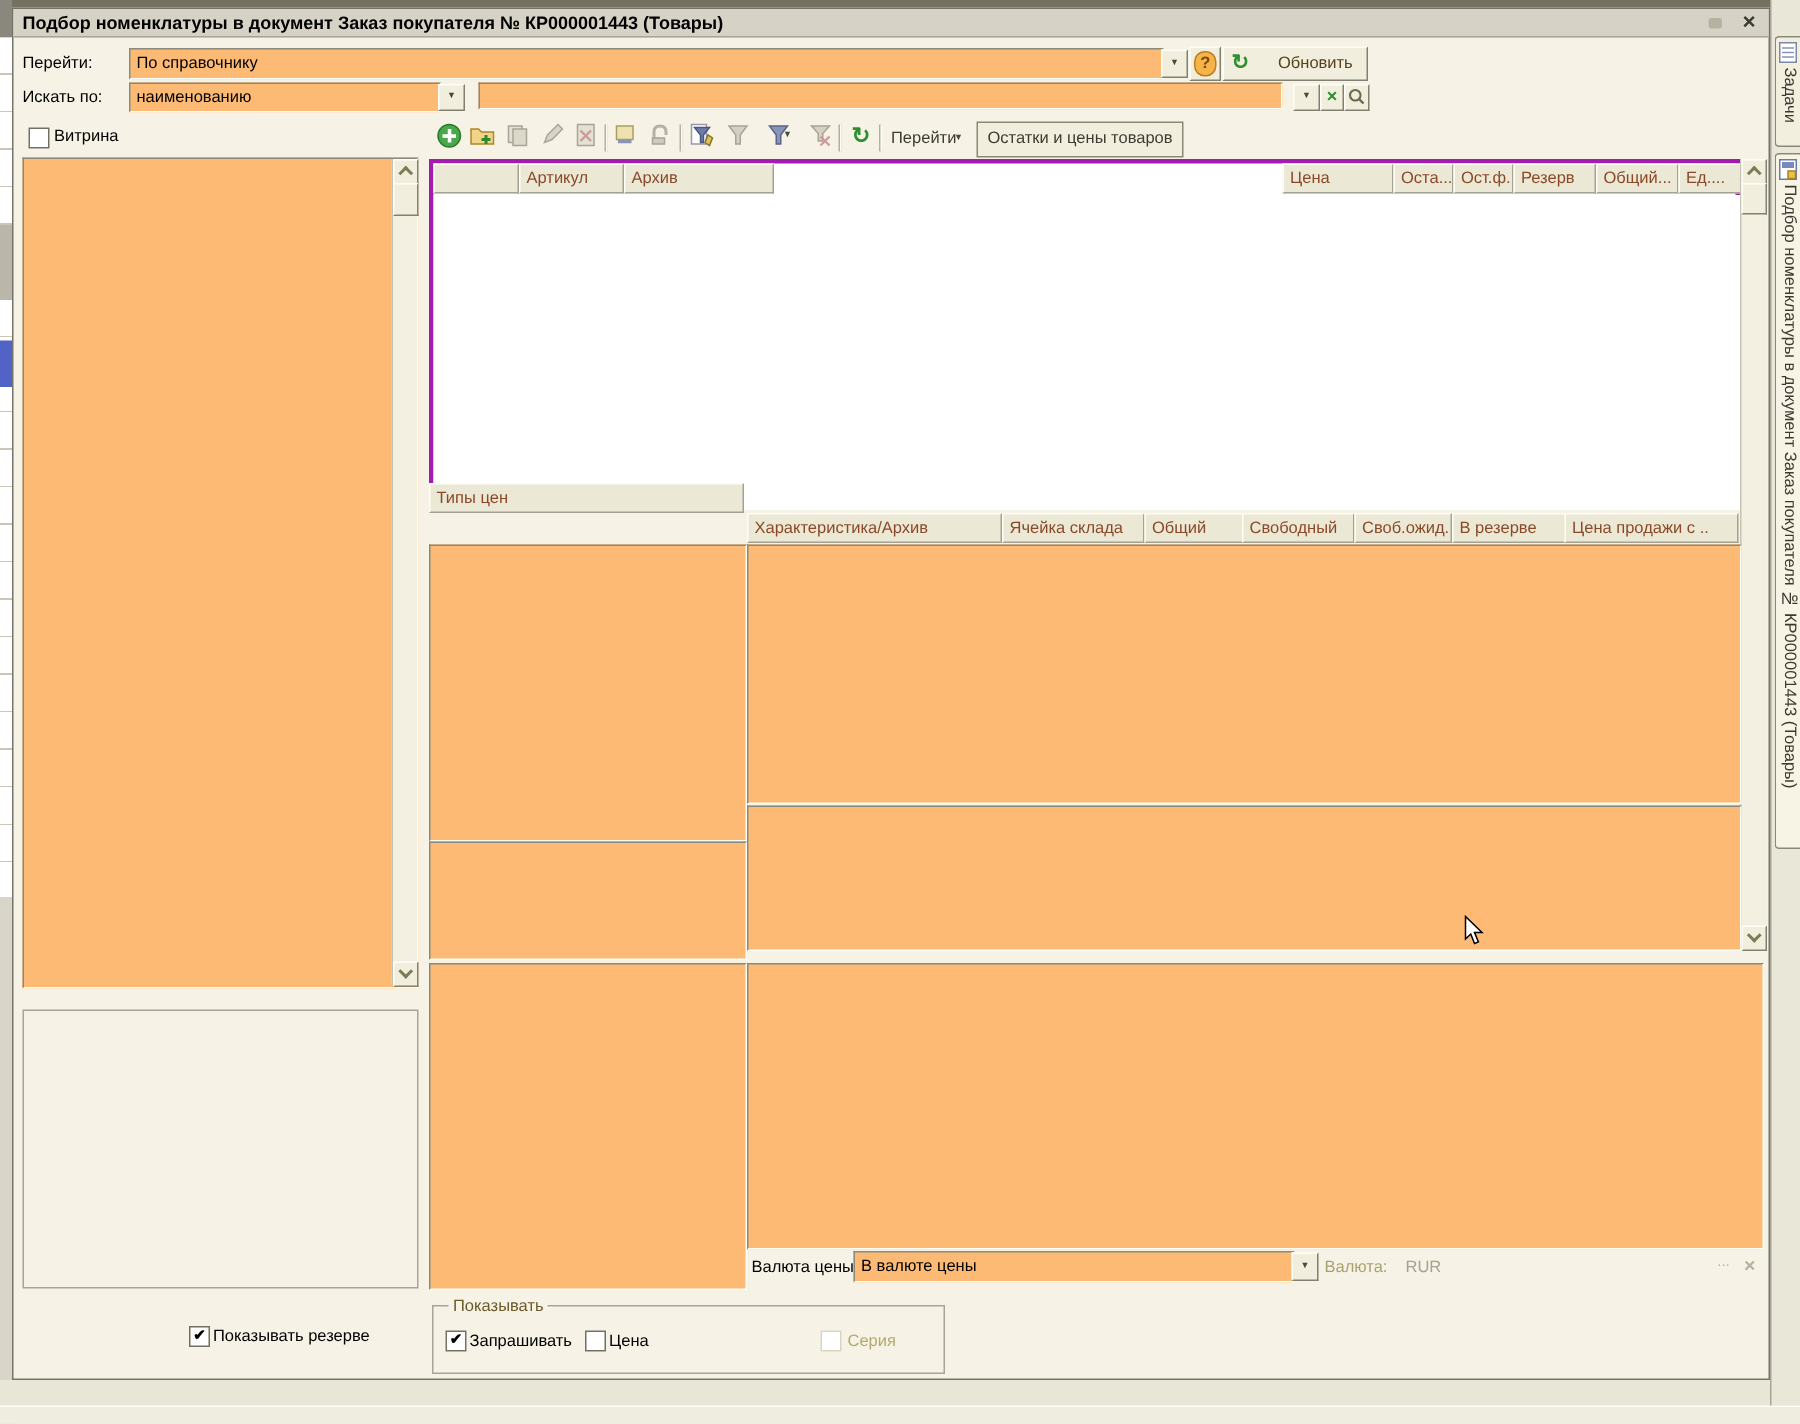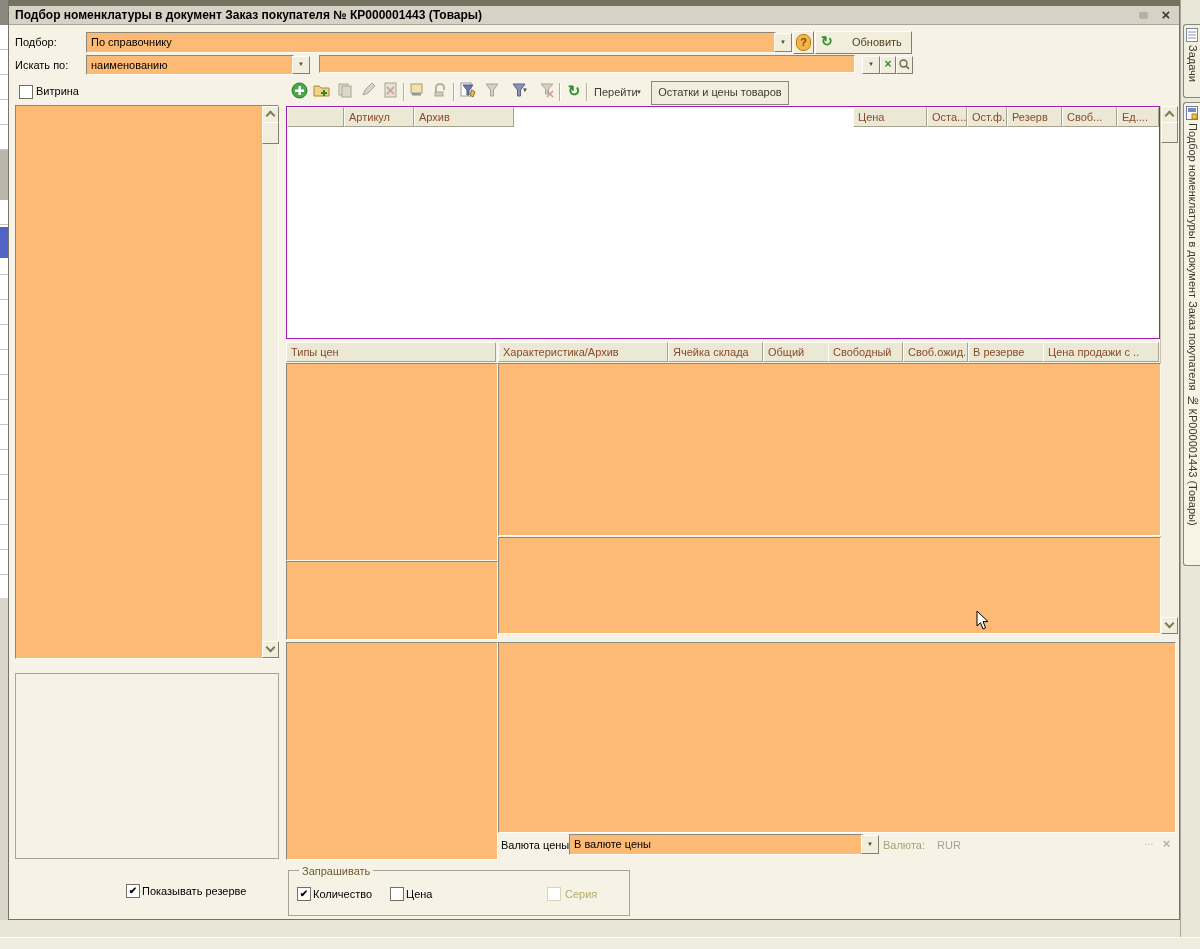--- a/index.html
+++ b/index.html
@@ -48,21 +48,21 @@
   <div class="abs" style="left:8px;top:0;width:1172px;height:6px;background:#74725f"></div>
 
   <div class="abs" style="left:8px;top:5px;width:1172px;height:915px;background:#f6f3e6;border:1px solid #75746a;box-sizing:border-box">
 
     <div class="abs" style="left:0;top:0;width:1170px;height:18px;background:#d6d3c6;border-bottom:1px solid #a8a596">
       <span class="lbl" style="left:6px;top:2px;font-weight:bold;font-size:12px">Подбор номенклатуры в документ Заказ покупателя № КР000001443 (Товары)</span>
       <span class="abs" style="left:1130px;top:6px;width:9px;height:7px;background:#b5b2a2;border-radius:2px"></span>
       <span class="abs" style="left:1149px;top:0px;width:16px;height:17px;font-size:15px;font-weight:bold;color:#3a3a34;line-height:17px;text-align:center">×</span>
     </div>
 
-    <span class="lbl" style="left:6px;top:29px">Подбор:</span>
+    <span class="lbl" style="left:6px;top:29px">Перейти:</span>
     <div class="sunken" style="left:77px;top:26px;width:688px;height:19px">
       <span class="lbl" style="left:4px;top:2px">По справочнику</span>
     </div>
     <div class="combobtn" style="left:765px;top:27px;height:17px;line-height:16px"><span>▼</span></div>
     <div class="raised" style="left:784px;top:25px;width:19px;height:21px">
       <span class="abs" style="left:2px;top:2px;width:13px;height:15px;background:#f5b44a;border:1px solid #c07c18;border-radius:7px;color:#7a4a00;font-weight:bold;font-size:11px;text-align:center;line-height:14px">?</span>
     </div>
     <div class="raised" style="left:806px;top:25px;width:95px;height:21px">
       <span class="abs" style="left:5px;top:1px;color:#2e8f2e;font-weight:bold;font-size:14px">↻</span>
       <span class="lbl" style="left:36px;top:3px;color:#54431c">Обновить</span>
@@ -175,46 +175,46 @@
           </div>
         <div class="thumb" style="top:16px;height:20px"></div>
         <div class="sbtn" style="top:535px;height:15px">
             <span class="chD"></span>
           </div>
       </div>
     </div>
 
     <div class="flat" style="left:6px;top:667px;width:262px;height:184px"></div>
 
-    <div class="abs" style="left:277px;top:100px;width:874px;height:233px;border:1px solid #a21caf;box-sizing:border-box;background:#fff">
+    <div class="abs" style="left:277px;top:100px;width:874px;height:233px;border:3px solid #a21caf;box-sizing:border-box;background:#fff">
       <div class="hdrrow" style="left:0;top:0;width:872px">
         <div class="hcell" style="left:0;width:57px"></div>
         <div class="hcell" style="left:57px;width:70px">Артикул</div>
         <div class="hcell" style="left:127px;width:100px">Архив</div>
         <div class="hcell" style="left:566px;width:74px">Цена</div>
         <div class="hcell" style="left:640px;width:40px">Оста...</div>
         <div class="hcell" style="left:680px;width:40px">Ост.ф.</div>
         <div class="hcell" style="left:720px;width:55px">Резерв</div>
-        <div class="hcell" style="left:775px;width:55px">Своб...</div>
+        <div class="hcell" style="left:775px;width:55px">Общий...</div>
         <div class="hcell" style="left:830px;width:42px">Ед....</div>
       </div>
       <div class="abs" style="left:0;top:21px;width:872px;height:210px;background:#fff"></div>
     </div>
 
     <div class="vscroll" style="left:1151px;top:100px;width:17px;height:527px">
       <div class="sbtn" style="top:0">
           <span class="chU"></span>
         </div>
       <div class="thumb" style="top:16px;height:19px"></div>
       <div class="sbtn" style="top:511px">
           <span class="chD"></span>
         </div>
     </div>
 
-    <div class="hdrrow" style="left:277px;top:336px;width:254px">
+    <div class="hdrrow" style="left:277px;top:316px;width:254px">
       <div class="hcell" style="left:0;width:210px">Типы цен</div>
     </div>
     <div class="sunken" style="left:277px;top:357px;width:210px;height:196px"></div>
     <div class="sunken" style="left:277px;top:555px;width:210px;height:77px"></div>
 
     <div class="hdrrow" style="left:489px;top:336px;width:661px">
       <div class="hcell" style="left:0;width:170px">Характеристика/Архив</div>
       <div class="hcell" style="left:170px;width:95px">Ячейка склада</div>
       <div class="hcell" style="left:265px;width:78px">Общий</div>
       <div class="hcell" style="left:330px;width:75px">Свободный</div>
@@ -235,23 +235,23 @@
     <div class="combobtn" style="left:852px;top:829px;height:17px;line-height:16px"><span>▼</span></div>
     <span class="lbl" style="left:874px;top:832px;color:#a8a26e">Валюта:</span>
     <span class="lbl" style="left:928px;top:832px;color:#a5a295">RUR</span>
     <div class="abs" style="left:1131px;top:830px;width:18px;height:16px;color:#b5b2a2;font-size:10px;text-align:center;line-height:12px">...</div>
     <div class="abs" style="left:1150px;top:830px;width:15px;height:16px;color:#b5b2a2;font-size:13px;font-weight:bold;text-align:center;line-height:15px"><span>×</span></div>
 
     <div class="cb" style="left:117px;top:878px"><span>✔</span></div>
     <span class="lbl" style="left:133px;top:878px">Показывать резерве</span>
 
     <div class="abs" style="left:279px;top:864px;width:340px;height:44px;border:1px solid #a8a596">
-      <span class="lbl" style="left:10px;top:-7px;background:#f6f3e6;padding:0 3px;color:#6b5a2a">Запрашивать</span>
+      <span class="lbl" style="left:10px;top:-7px;background:#f6f3e6;padding:0 3px;color:#6b5a2a">Показывать</span>
       <div class="cb" style="left:8px;top:16px"><span>✔</span></div>
-      <span class="lbl" style="left:24px;top:16px">Количество</span>
+      <span class="lbl" style="left:24px;top:16px">Запрашивать</span>
       <div class="cb" style="left:101px;top:16px"></div>
       <span class="lbl" style="left:117px;top:16px">Цена</span>
       <div class="cb" style="left:258px;top:16px;border-color:#d8d4c0"></div>
       <span class="lbl" style="left:276px;top:16px;color:#b3ab6b">Серия</span>
     </div>
   </div>
 
   <div class="abs" style="left:0;top:920px;width:1200px;height:17px;background:#e8e6d7"></div>
 
   <div class="abs" style="left:0;top:937px;width:1200px;height:12px;background:#efede0;border-top:1px solid #fffef6">

